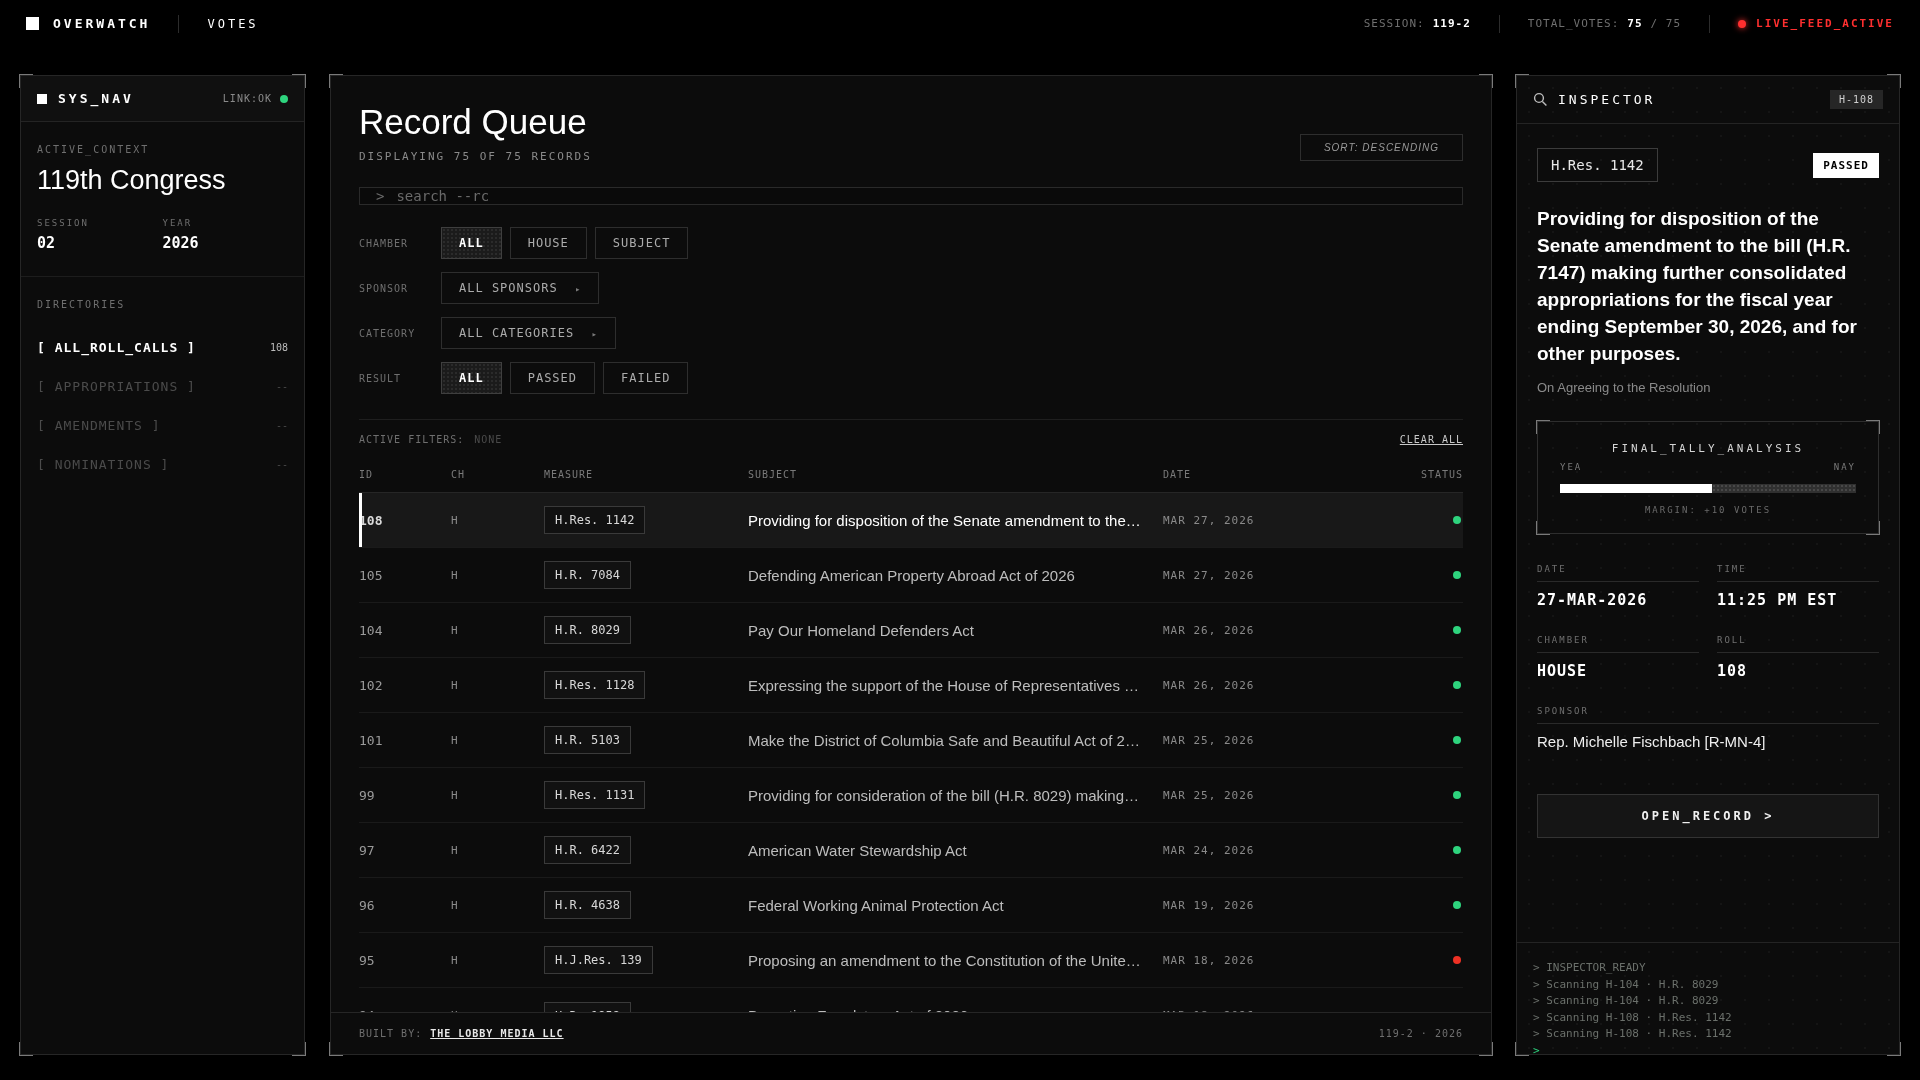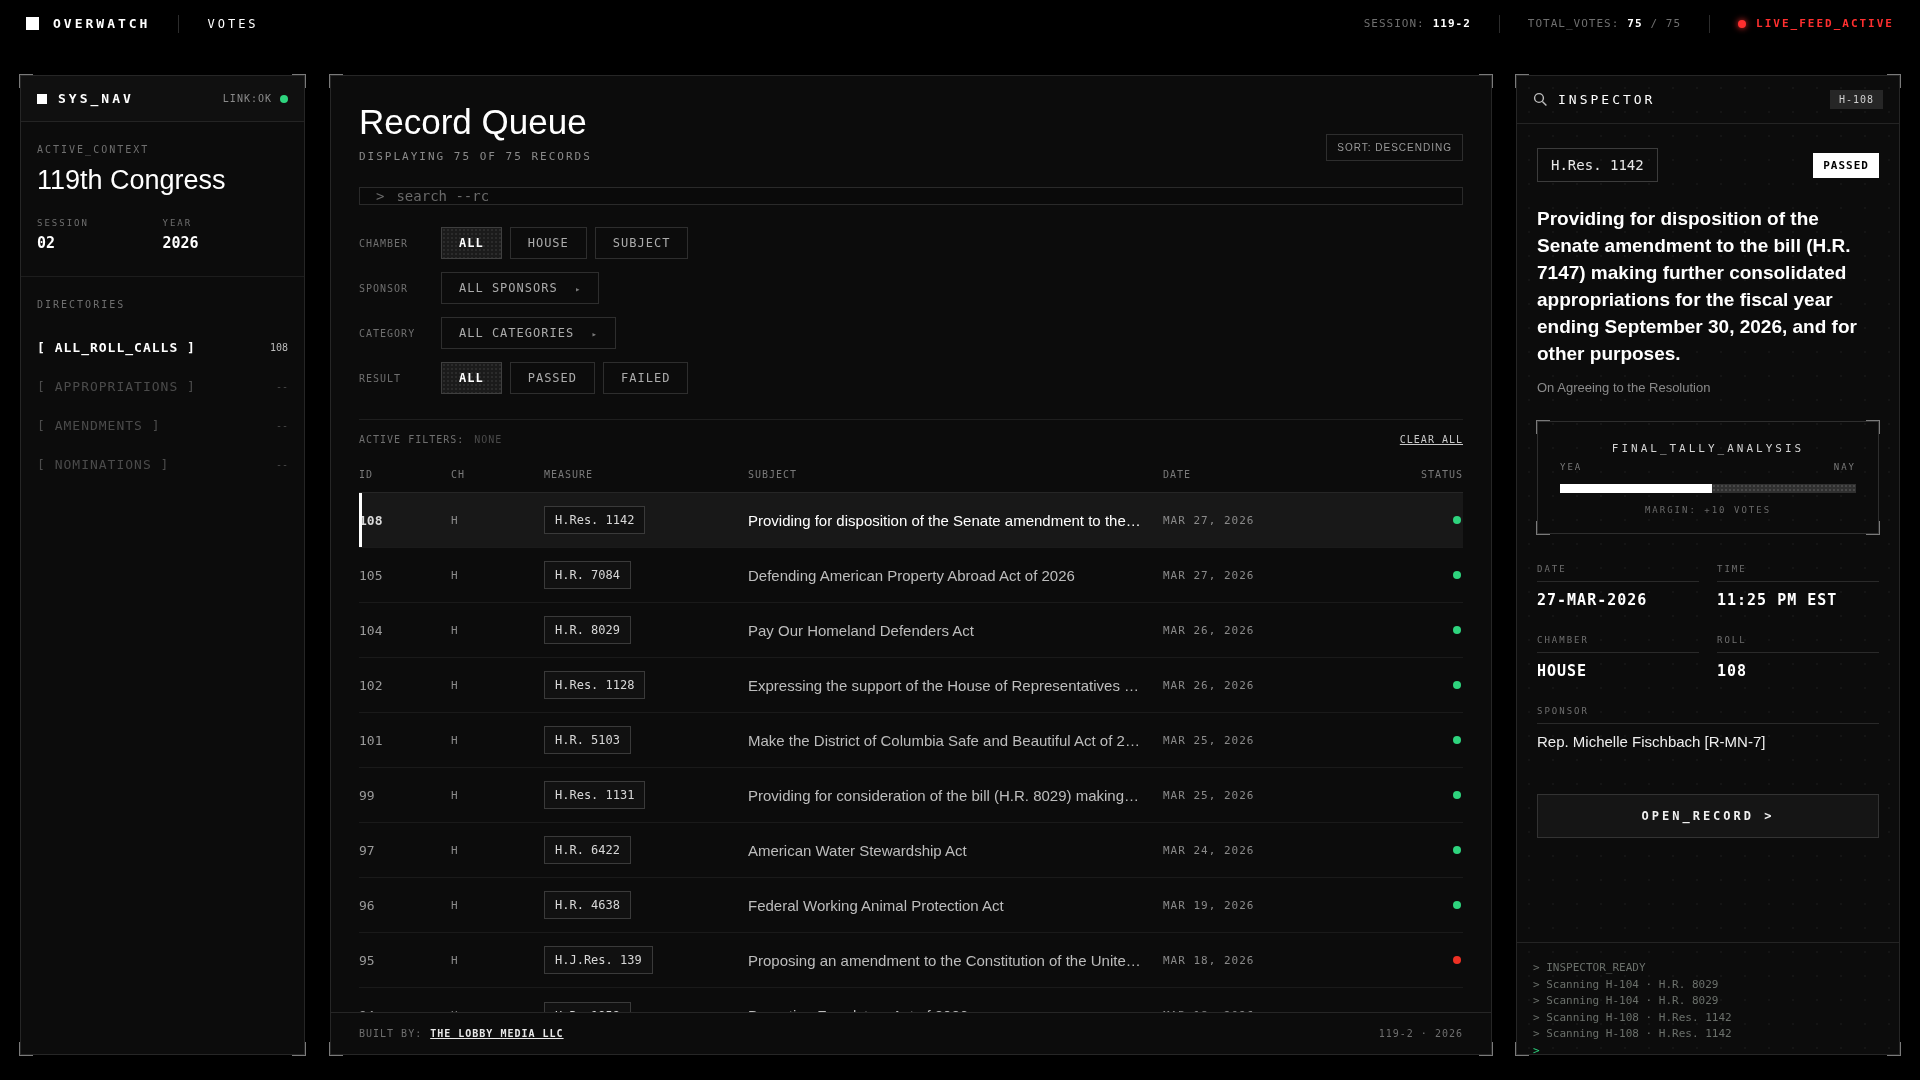--- a/index.html
+++ b/index.html
@@ -55,21 +55,21 @@
   .dir-item.dim .dir-name { color:#4b4b4b; }
   .dir-item .dir-count { font-size:10px; color:#4b4b4b; }
 
   
   .main { left:330px; top:75px; width:1162px; height:980px; display:flex; flex-direction:column; }
   .main-inner { padding:26px 28px 0; display:flex; flex-direction:column; flex:1; overflow:hidden; }
   .main-head { position:relative; }
   .main-title { font-size:35px; color:#fff; font-weight:400; letter-spacing:0; }
   .main-subtitle { font-size:11px; color:#8a8a8a; letter-spacing:2px; margin-top:8px; }
   .sort-btn { position:absolute; right:0; top:32px; border:1px solid #2e2e2e; color:#9a9a9a;
-              font-size:10px; letter-spacing:1px; padding:7px 10px; background:transparent; cursor:pointer; }
+              font-size:10px; letter-spacing:1px; padding:7px 23px; background:transparent; cursor:pointer;font-style:italic; }
   .search-box { margin-top:24px; height:45px; border:1px solid #2a2a2a; background:#0a0a0a;
                 display:flex; align-items:center; padding:0 16px; }
   .search-prompt { color:#6a6a6a; font-size:14px; margin-right:12px; }
   .search-box input { background:transparent; border:none; outline:none; color:#bbb;
                       font-family:"DejaVu Sans Mono",monospace; font-size:14px; flex:1; }
   .search-box input::placeholder { color:#6a6a6a; }
 
   .filters { margin-top:22px; }
   .filter-row { display:flex; align-items:center; margin-bottom:13px; }
   .filter-label { width:82px; font-size:10px; letter-spacing:1px; color:#6f6f6f; flex-shrink:0; }
@@ -453,21 +453,21 @@
       <div class="field">
         <div class="field-label">CHAMBER</div>
         <div class="field-value">HOUSE</div>
       </div>
       <div class="field">
         <div class="field-label">ROLL</div>
         <div class="field-value">108</div>
       </div>
       <div class="field full">
         <div class="field-label">SPONSOR</div>
-        <div class="field-value sans">Rep. Michelle Fischbach [R-MN-7]</div>
+        <div class="field-value sans">Rep. Michelle Fischbach [R-MN-4]</div>
       </div>
     </div>
 
     <button class="open-record">OPEN_RECORD &gt;</button>
   </div>
 
   <div class="terminal">
     <div class="tline">&gt; INSPECTOR_READY</div>
     <div class="tline">&gt; Scanning H-104 · H.R. 8029</div>
     <div class="tline">&gt; Scanning H-104 · H.R. 8029</div>

